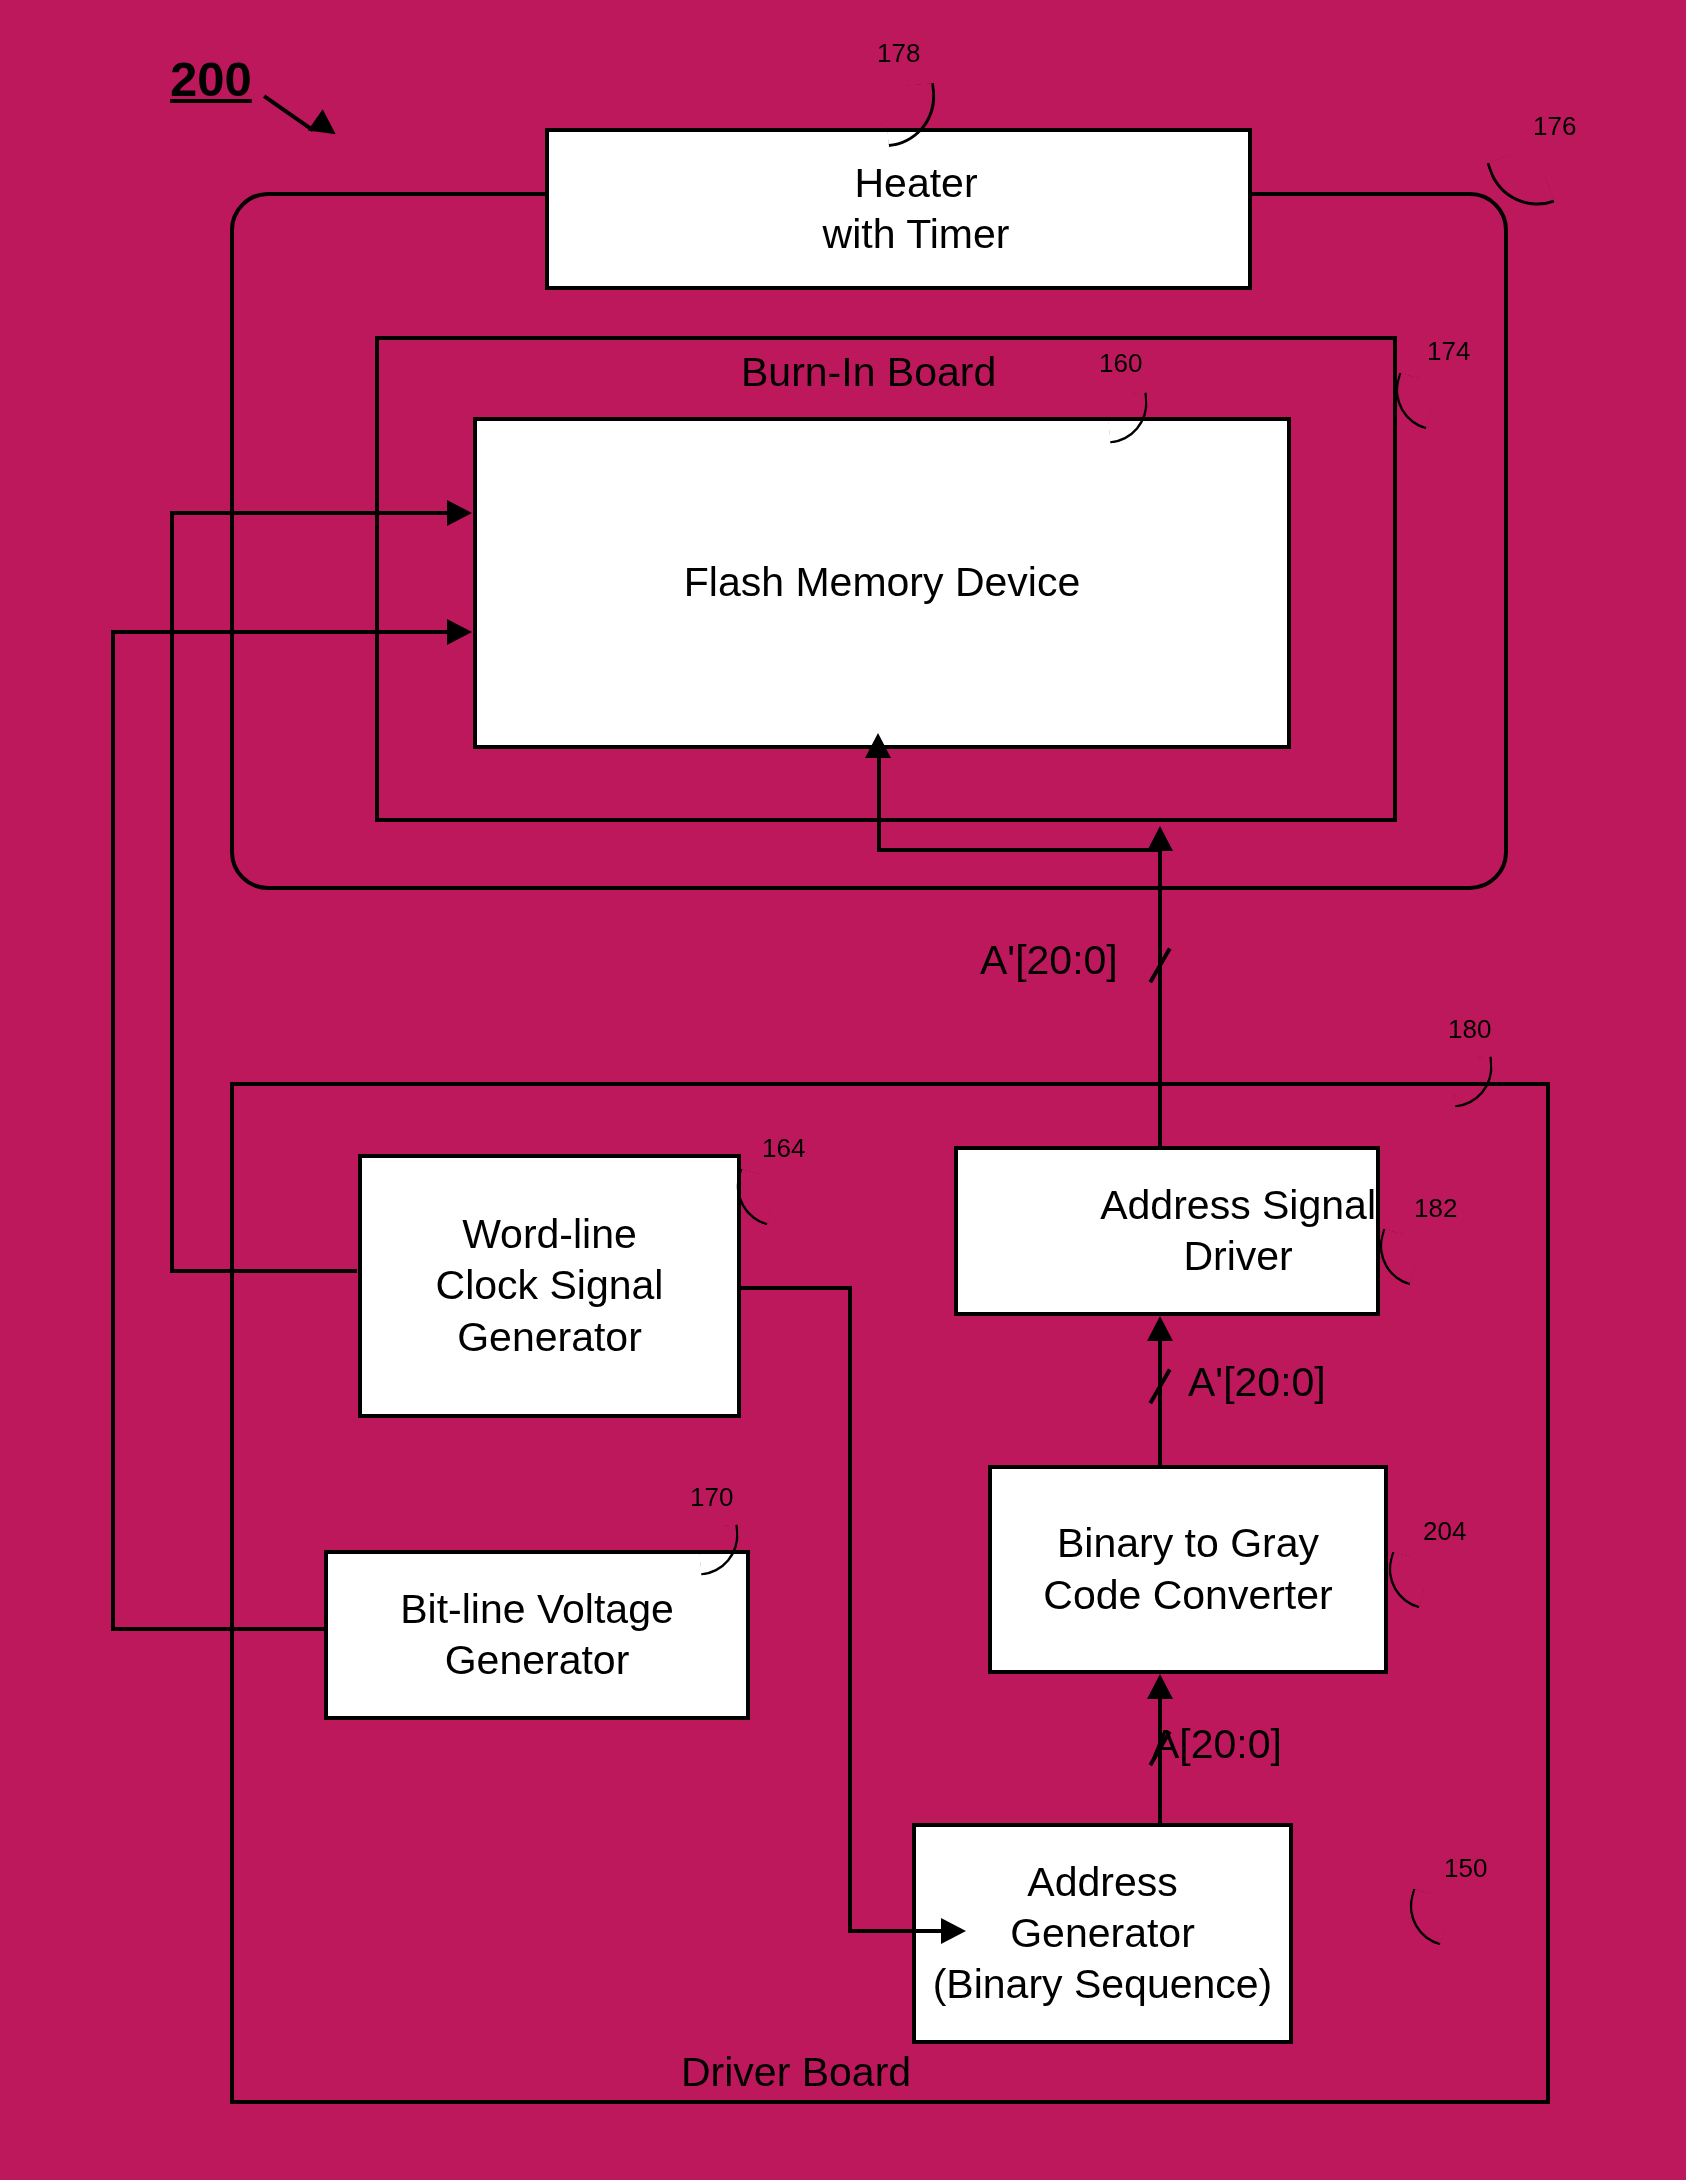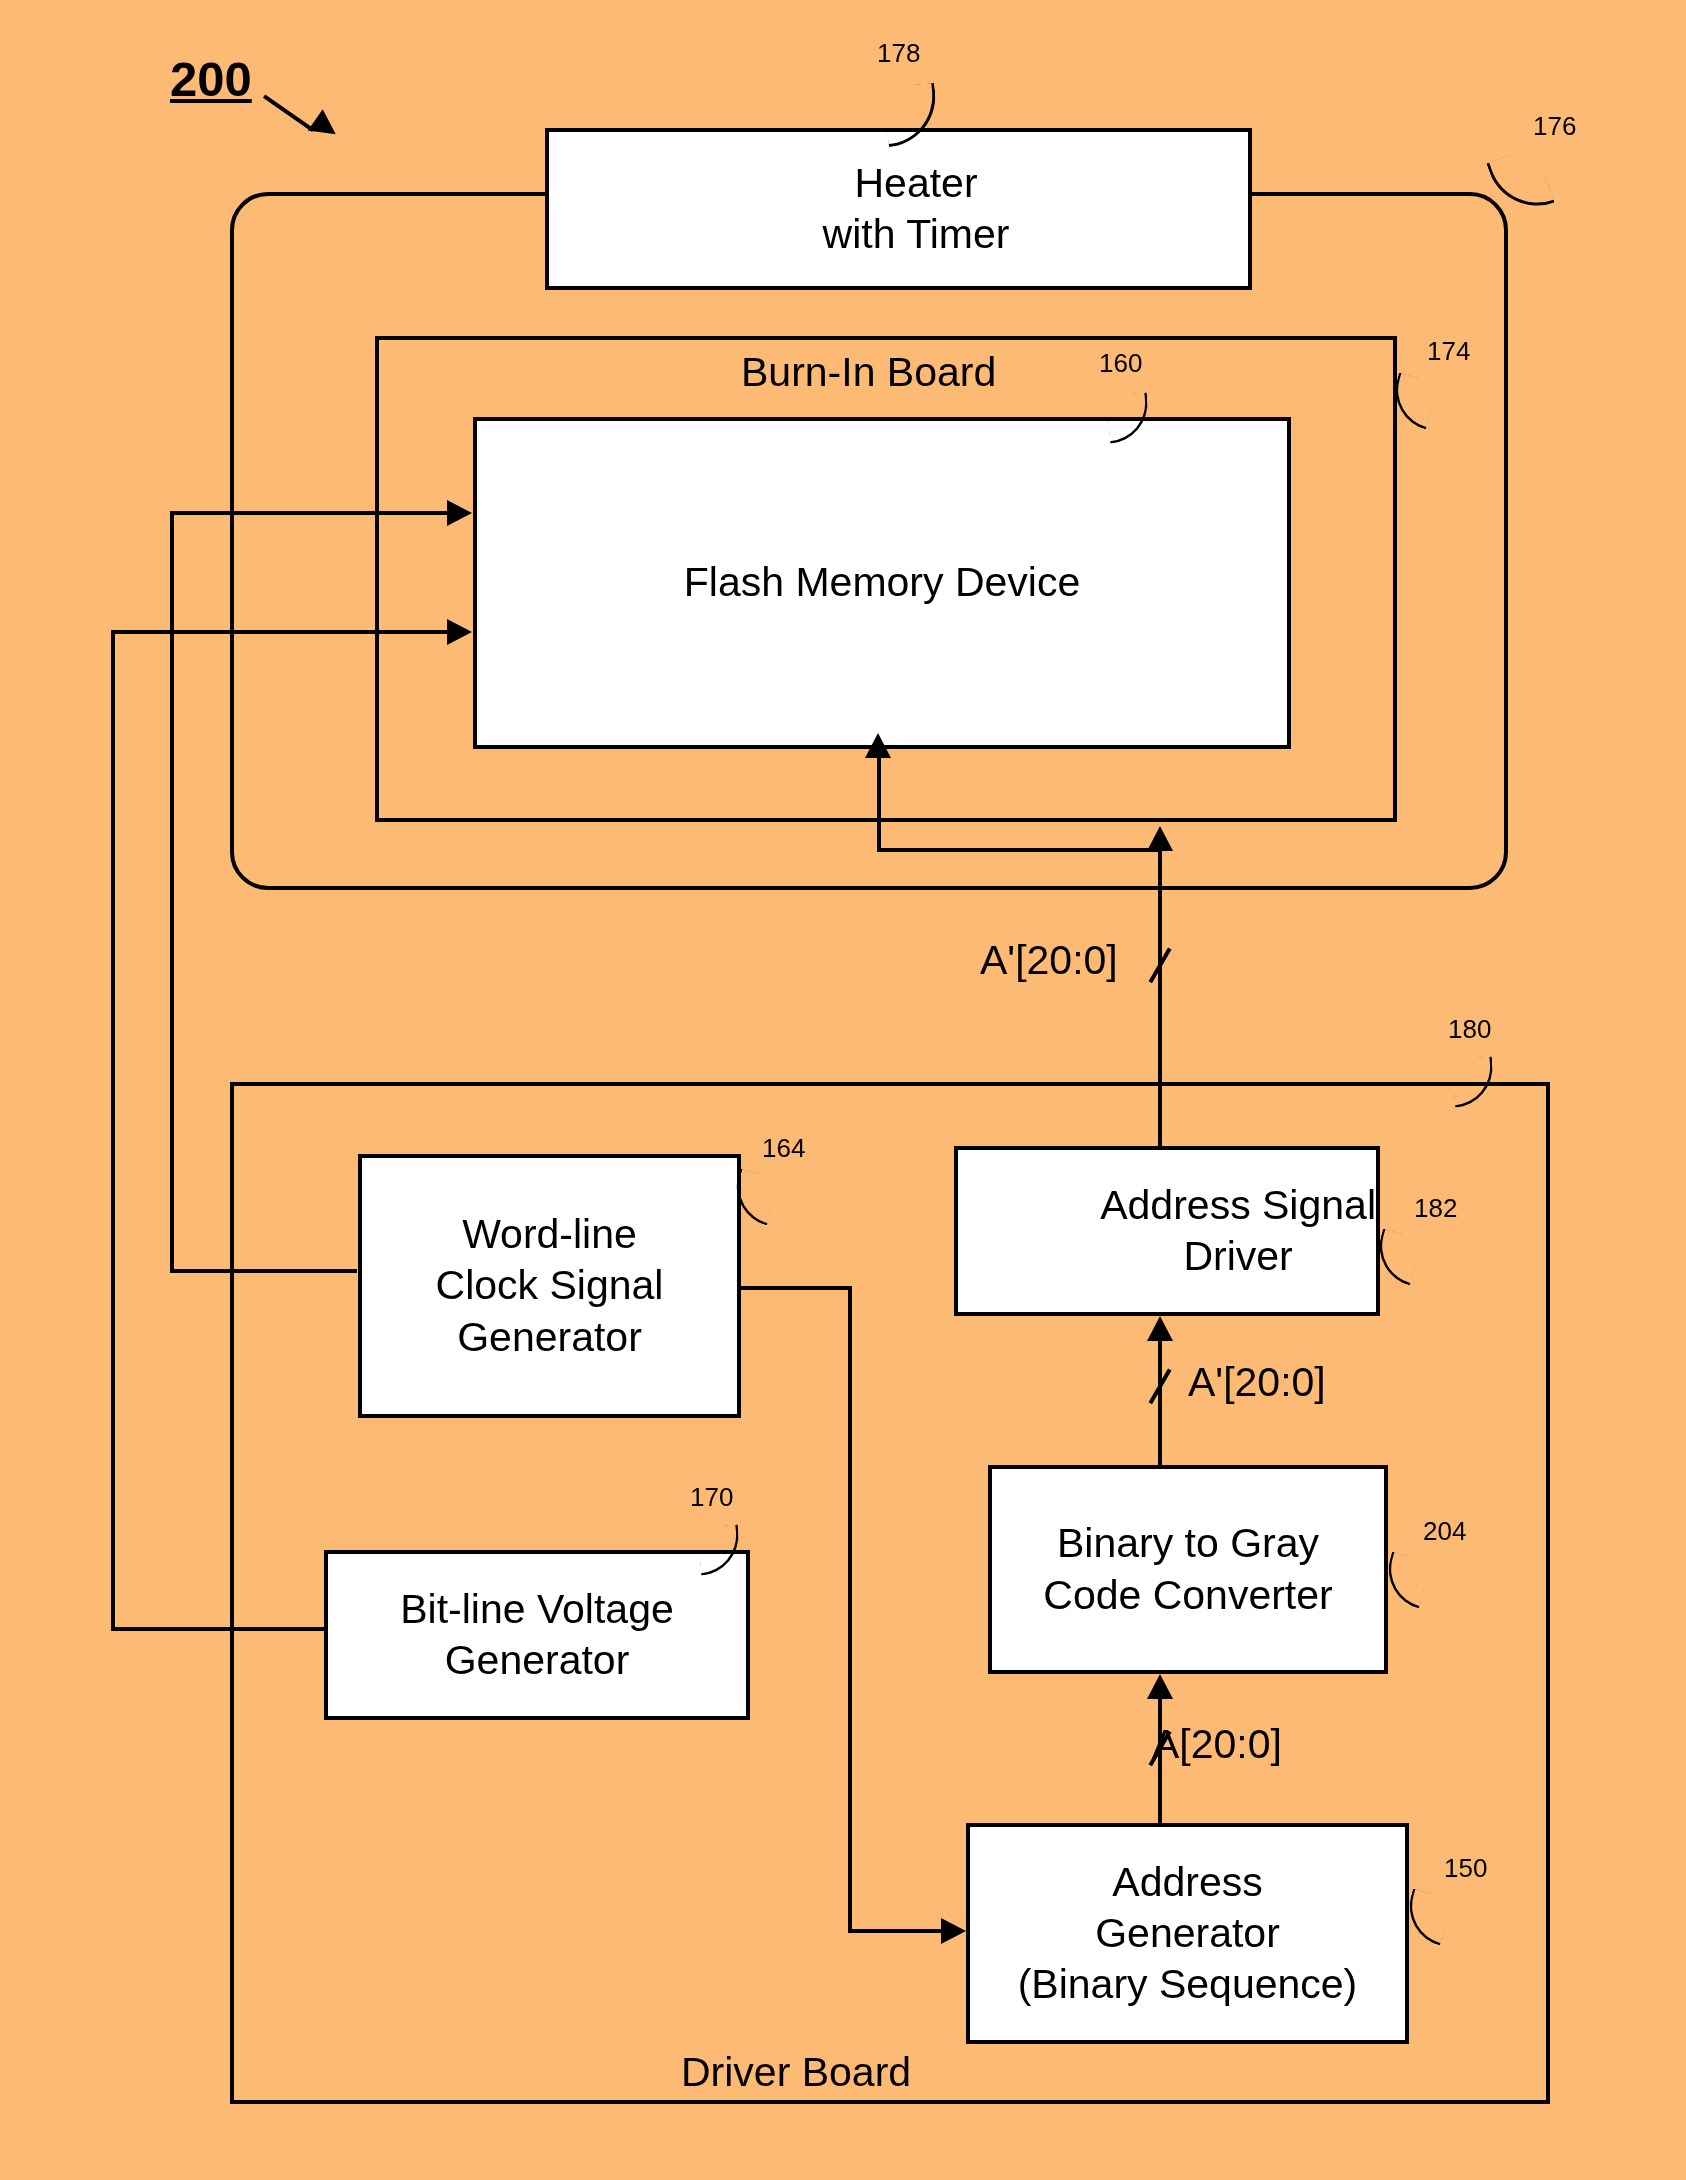--- a/index.html
+++ b/index.html
@@ -6,21 +6,21 @@
   body {
     margin: 0;
     padding: 0;
     background: #fff;
     font-family: Arial, Helvetica, sans-serif;
   }
   .canvas {
     position: relative;
     width: 1687px;
     height: 2181px;
-    background: #fdba74;
+    background: #be185d;
   }
   .box {
     position: absolute;
     border: 4.3px solid #000;
     display: flex;
     align-items: center;
     justify-content: center;
     text-align: center;
     font-size: 41px;
     line-height: 1.25;
@@ -122,21 +122,21 @@
   <div class="box" style="left:954px; top:1146px; width:426px; height:170px;justify-content:flex-end;">
     <span style="white-space:pre-line;">Address Signal
 Driver</span>
   </div>
 
   <div class="box" style="left:988px; top:1465px; width:400px; height:209px;">
     <span style="white-space:pre-line;">Binary to Gray
 Code Converter</span>
   </div>
 
-  <div class="box" style="left:966px; top:1823px; width:443px; height:221px;">
+  <div class="box" style="left:912px; top:1823px; width:381px; height:221px;">
     <span style="white-space:pre-line;">Address
 Generator
 (Binary Sequence)</span>
   </div>
 
   <div class="line-h" style="left:170px; top:1269px; width:187px;"></div>
   <div class="line-v" style="left:170px; top:511px; width:4.3px; height:762px;"></div>
   <div class="line-h" style="left:170px; top:511px; width:281px;"></div>
   <div class="arrow-right" style="left:447px; top:500px;"></div>
 

